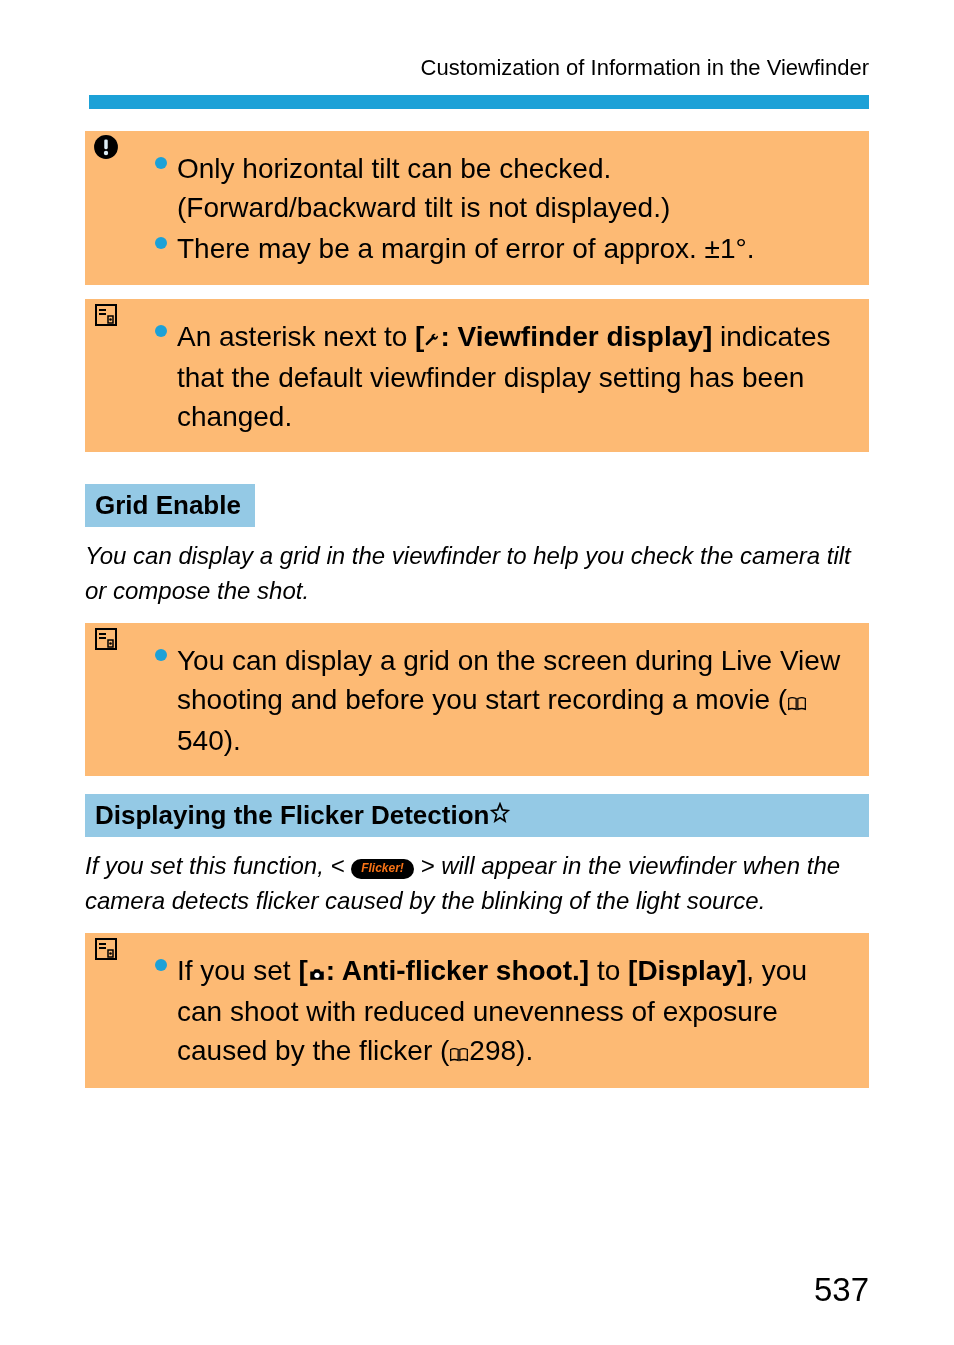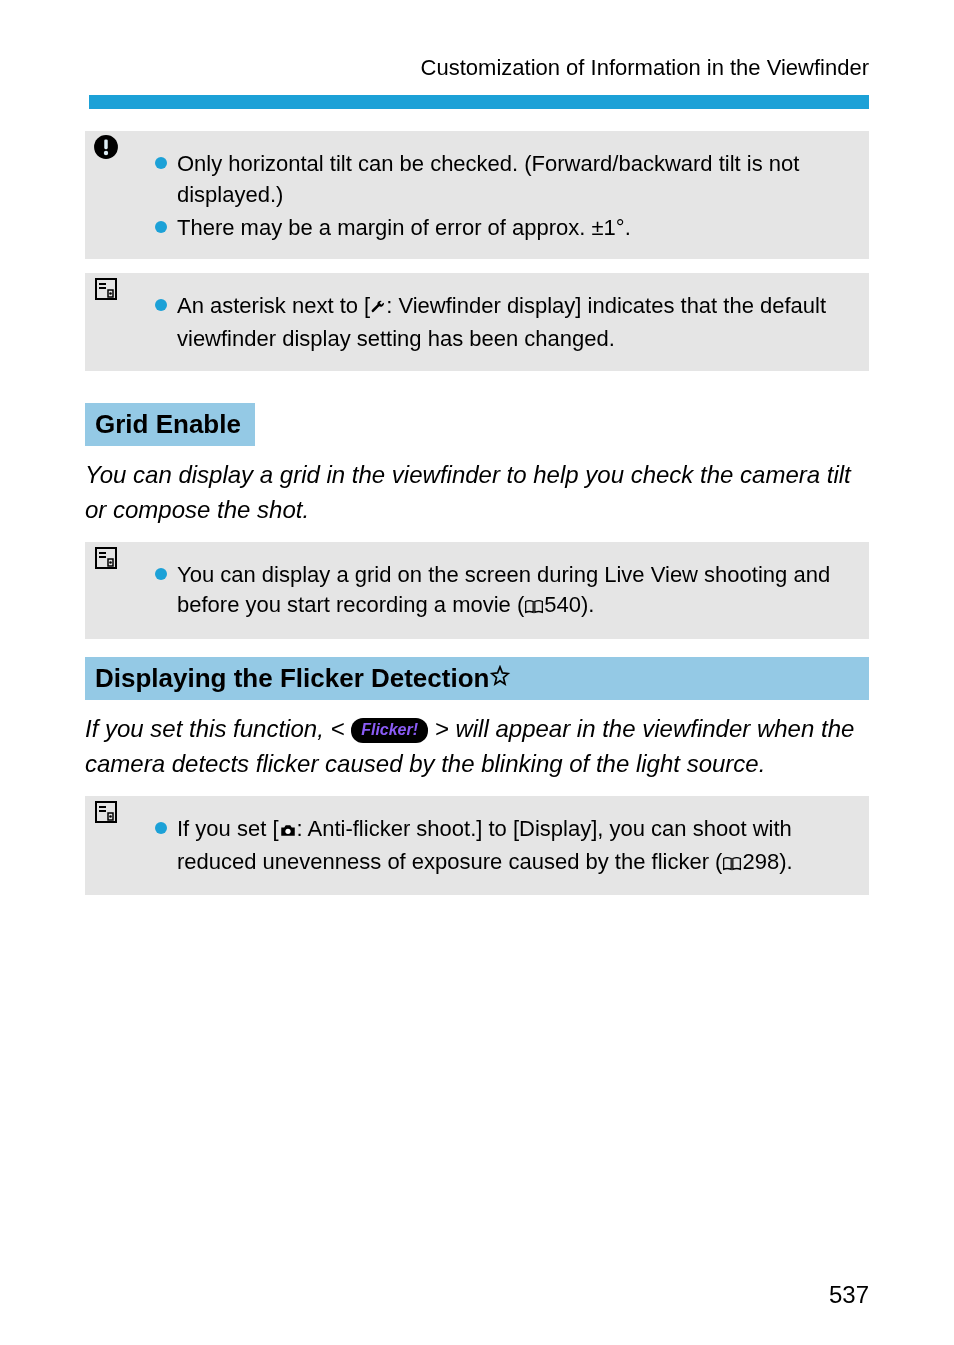--- a/index.html
+++ b/index.html
@@ -23,25 +23,25 @@
     margin-bottom: 14px;
   }
   .header-rule {
     height: 14px;
     background: #1ca1d7;
     margin-bottom: 22px;
     margin-left: 4px;
     margin-right: 0;
   }
   .note-box {
-    background: #e5e5e5;
+    background: #fdba74;
     padding: 16px 20px 14px 70px;
     position: relative;
     margin-bottom: 14px;
-    font-size: 22px;
+    font-size: 28px;
     line-height: 1.4;
   }
   .box-icon {
     position: absolute;
     left: 6px;
     top: 2px;
     width: 30px;
     height: 28px;
     display: flex;
     align-items: center;
@@ -84,35 +84,35 @@
     margin: 0 0 14px 0;
     font-style: italic;
   }
   .inline-icon {
     display: inline-block;
     vertical-align: -2px;
   }
   .flicker-badge {
     display: inline-block;
     background: #000;
-    color: #8b5cf6;
-    font-size: 16px;
+    color: #f97316;
+    font-size: 12px;
     font-weight: bold;
     padding: 2px 10px;
     border-radius: 12px;
     vertical-align: 2px;
     line-height: 1.3;
   }
   .page-num {
     position: absolute;
     bottom: 36px;
     right: 85px;
-    font-size: 24px;
-  }
-  b { font-weight: normal; }
+    font-size: 33px;
+  }
+  b { font-weight: bold; }
 </style>
 </head>
 <body>
 
 <div class="page">
 
   <div class="header-title">Customization of Information in the Viewfinder</div>
   <div class="header-rule"></div>
 
   

